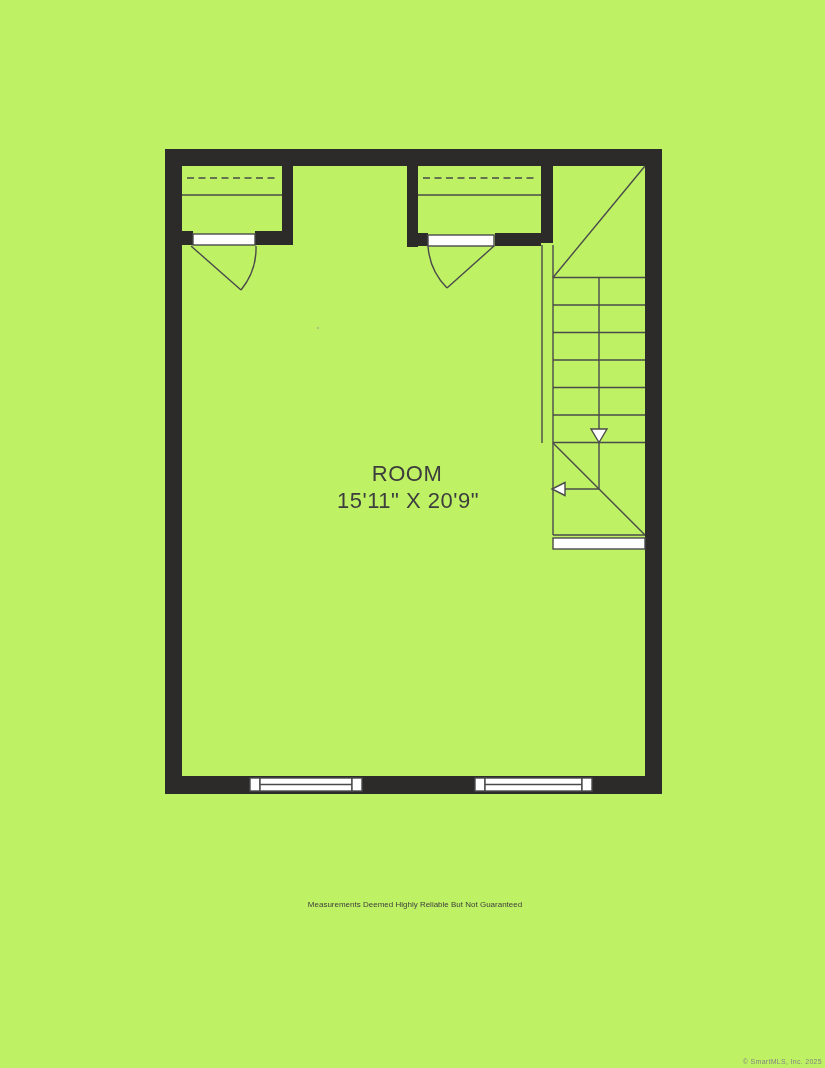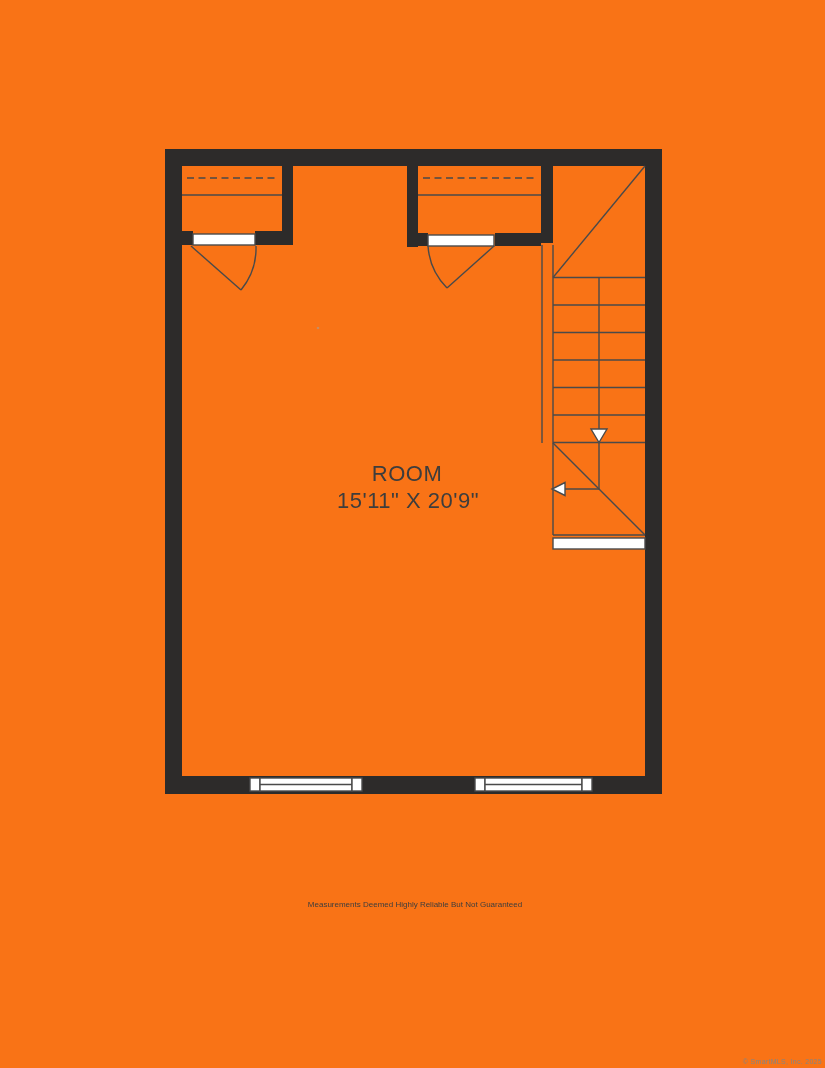--- a/index.html
+++ b/index.html
@@ -4,21 +4,21 @@
 <style>
   html,body{margin:0;padding:0;}
   body{
     width:825px;height:1068px;
     background:#ffffff;
     font-family:"Liberation Sans", sans-serif;
   }
   .canvas{
     position:relative;
     width:825px;height:1068px;
-    background:#f97316;
+    background:#bef264;
     overflow:hidden;
   }
   .plan-svg{position:absolute;left:0;top:0;}
   text{font-family:"Liberation Sans", sans-serif;}
   .room-name{font-size:22px;letter-spacing:0.5px;}
   .room-dims{font-size:22px;letter-spacing:0.5px;}
   .disclaimer{font-size:8px;}
   .copyright{font-size:7px;letter-spacing:0.3px;}
 </style>
 </head>

